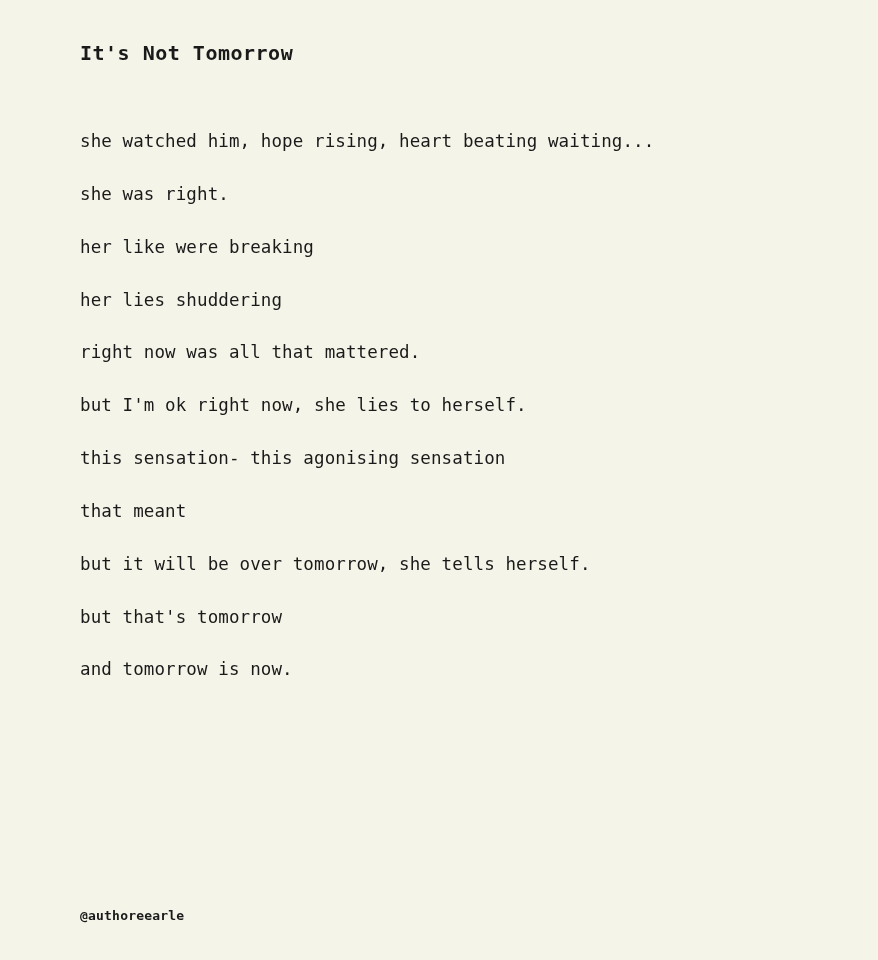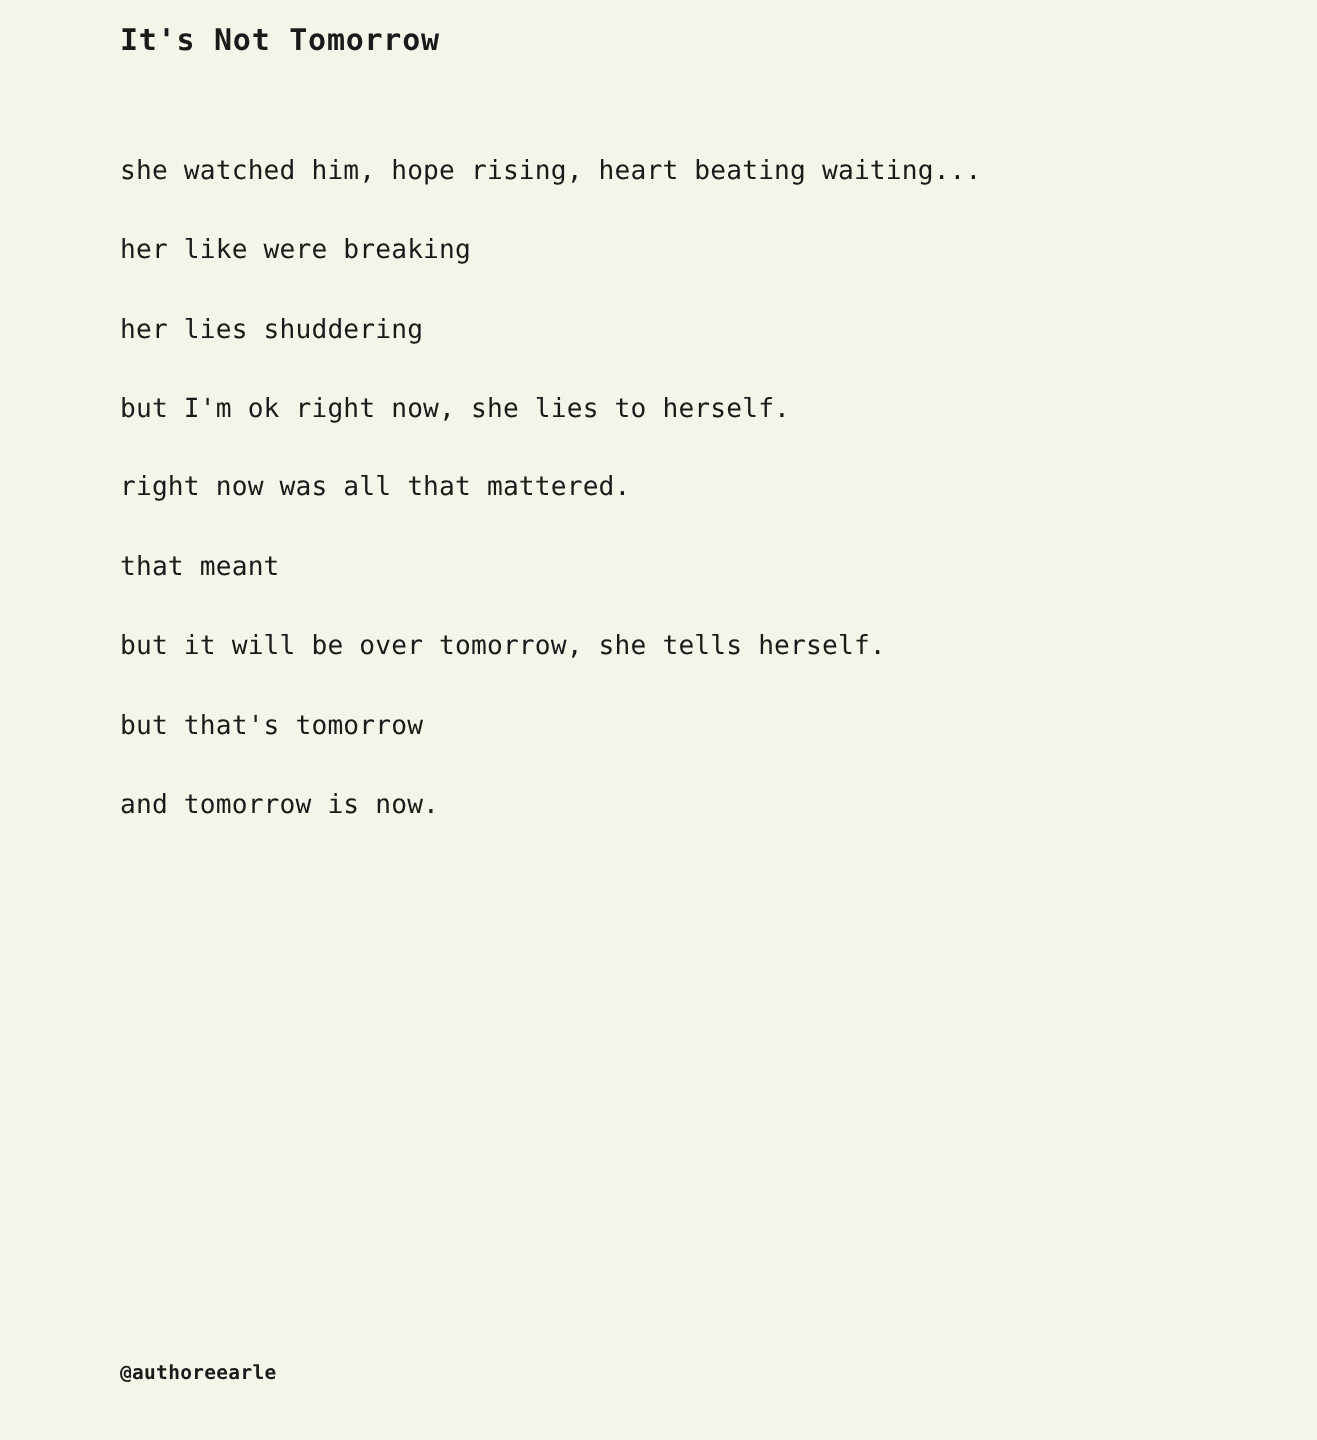--- a/index.html
+++ b/index.html
@@ -19,21 +19,21 @@
     width: 878px;
     height: 960px;
     background: #f5f4e8;
     box-sizing: border-box;
     padding: 0 40px 0 80px;
   }
   .poem-title {
     font-size: 20px;
     font-weight: bold;
     letter-spacing: 0.5px;
-    padding-top: 12px;
+    padding-top: 39px;
     line-height: 1.4;
     white-space: pre;
   }
   .poem-body {
     margin-top: 62px;
   }
   .poem-line {
     font-size: 17.5px;
     line-height: 1.42;
     margin-bottom: 28px;
@@ -55,24 +55,26 @@
 </style>
 </head>
 <body>
 
 <div class="page">
 
   <div class="poem-title">It's Not Tomorrow</div>
 
   <div class="poem-body">
     <div class="poem-line">she watched him, hope rising, heart beating waiting...</div>
+    <div class="poem-line">she was right.</div>
     <div class="poem-line">her like were breaking</div>
     <div class="poem-line">her lies shuddering</div>
+    <div class="poem-line">right now was all that mattered.</div>
     <div class="poem-line">but I'm ok right now, she lies to herself.</div>
-    <div class="poem-line">right now was all that mattered.</div>
+    <div class="poem-line">this sensation- this agonising sensation</div>
     <div class="poem-line">that meant</div>
     <div class="poem-line">but it will be over tomorrow, she tells herself.</div>
     <div class="poem-line">but that's tomorrow</div>
     <div class="poem-line">and tomorrow is now.</div>
   </div>
 
   <div class="credit">@authoreearle</div>
 
 </div>
 

